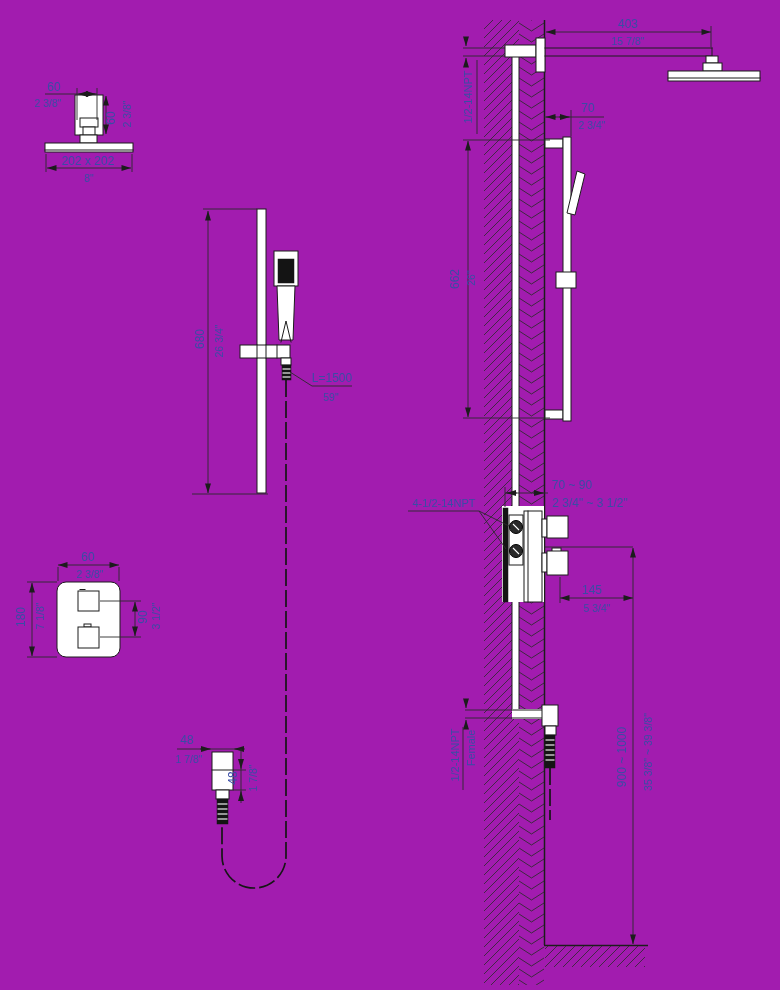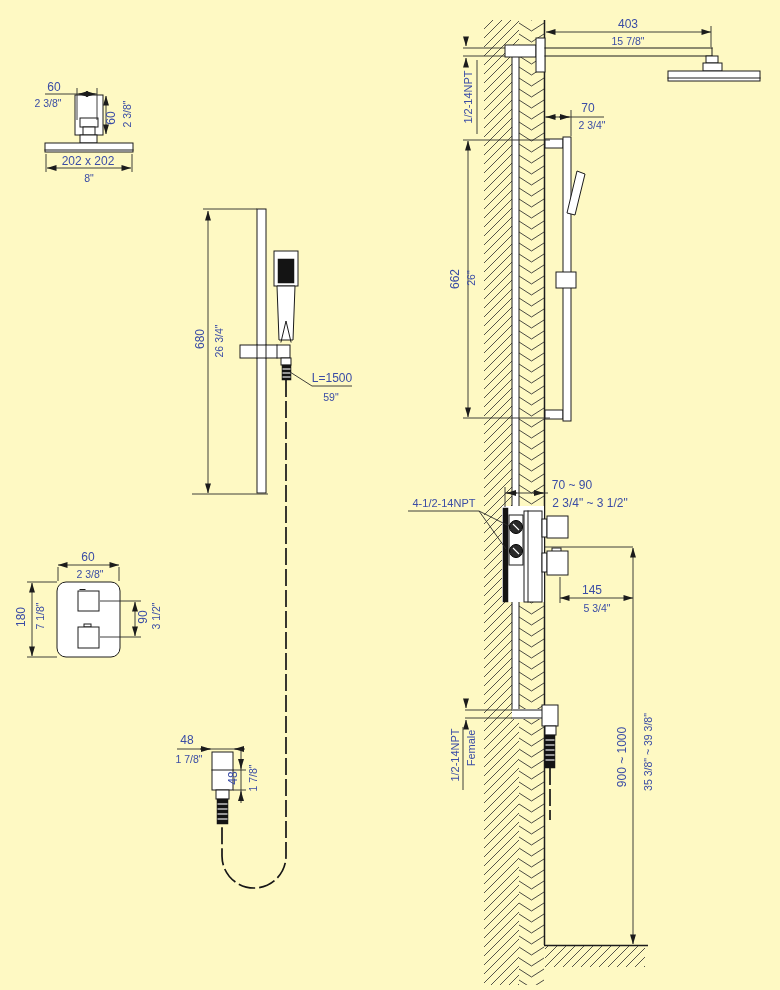--- a/index.html
+++ b/index.html
@@ -1,16 +1,16 @@
 <!DOCTYPE html>
 <html><head>
 <meta charset="utf-8">
 <style>
   html,body{margin:0;padding:0;background:#fff;}
-  #stage{width:780px;height:990px;position:relative;background:#fef9c3;outline:1px solid #dcdcdc;overflow:hidden;}
+  #stage{width:780px;height:990px;position:relative;background:#a21caf;outline:1px solid #dcdcdc;overflow:hidden;}
   svg{display:block;}
   .s{stroke:#1c1c1c;stroke-width:1;fill:none;stroke-linecap:square;}
   .s15{stroke:#1c1c1c;stroke-width:1.5;fill:none;}
   .w{fill:#ffffff;stroke:#1c1c1c;stroke-width:1;}
   .wn{fill:#ffffff;stroke:none;}
   .blk{fill:#141414;stroke:#141414;stroke-width:0.5;}
   .dln{stroke:#2a2a2a;stroke-width:0.9;fill:none;}
   .rib{stroke:#ffffff;stroke-width:1.1;}
   .hose{stroke:#161616;stroke-width:1.7;fill:none;stroke-dasharray:17 4;}
   text{font-family:"Liberation Sans","DejaVu Sans",sans-serif;fill:#3a4ca5;}

